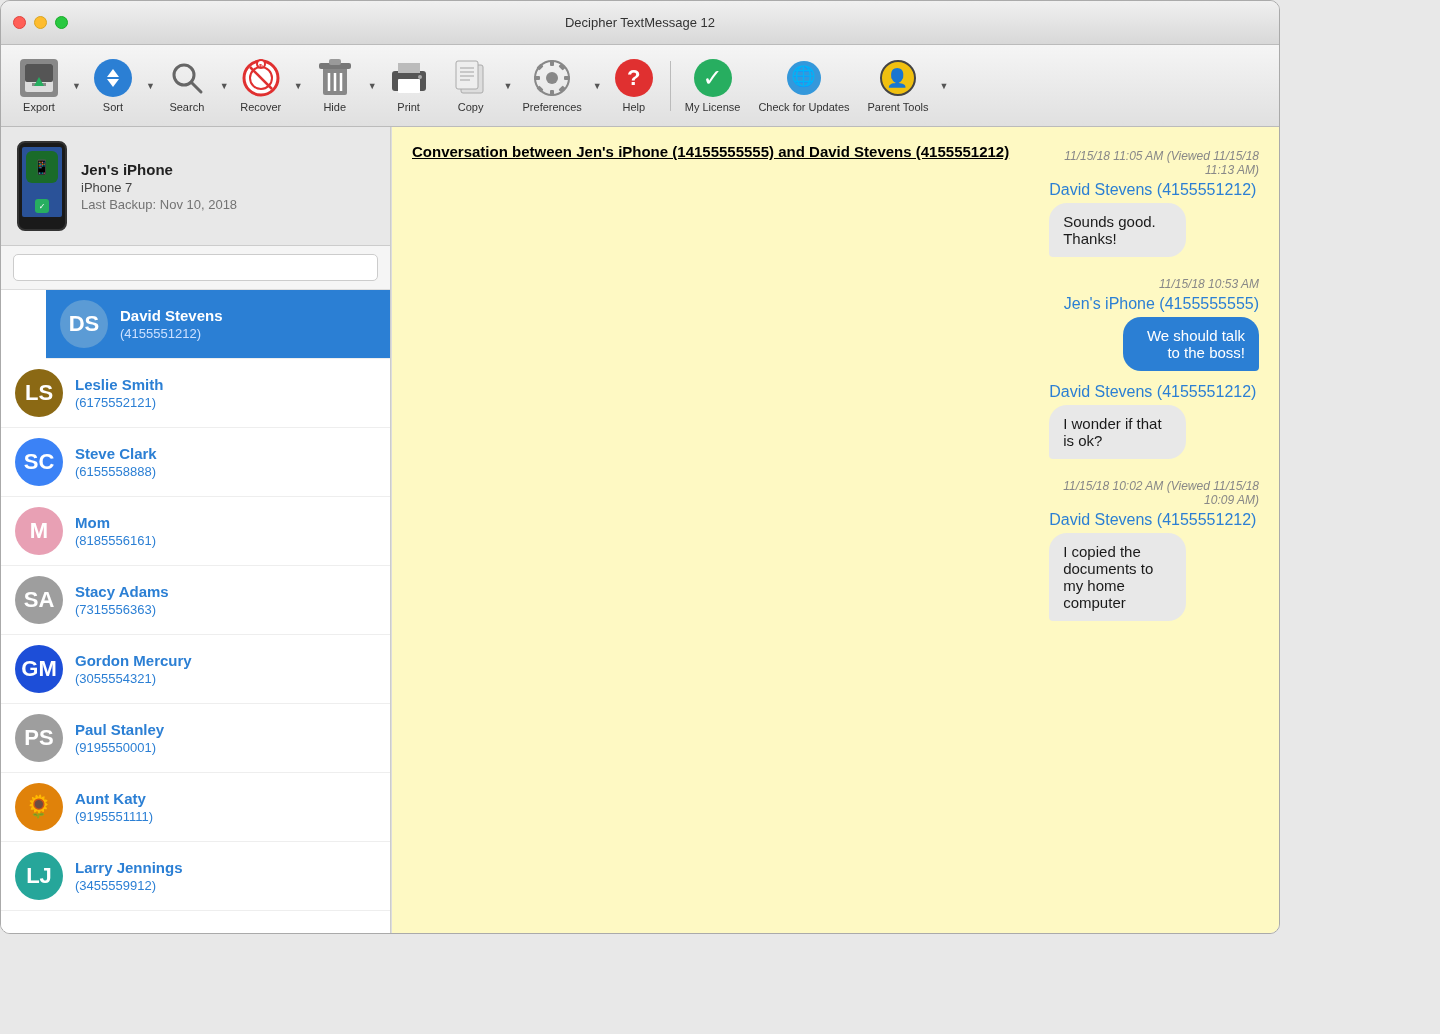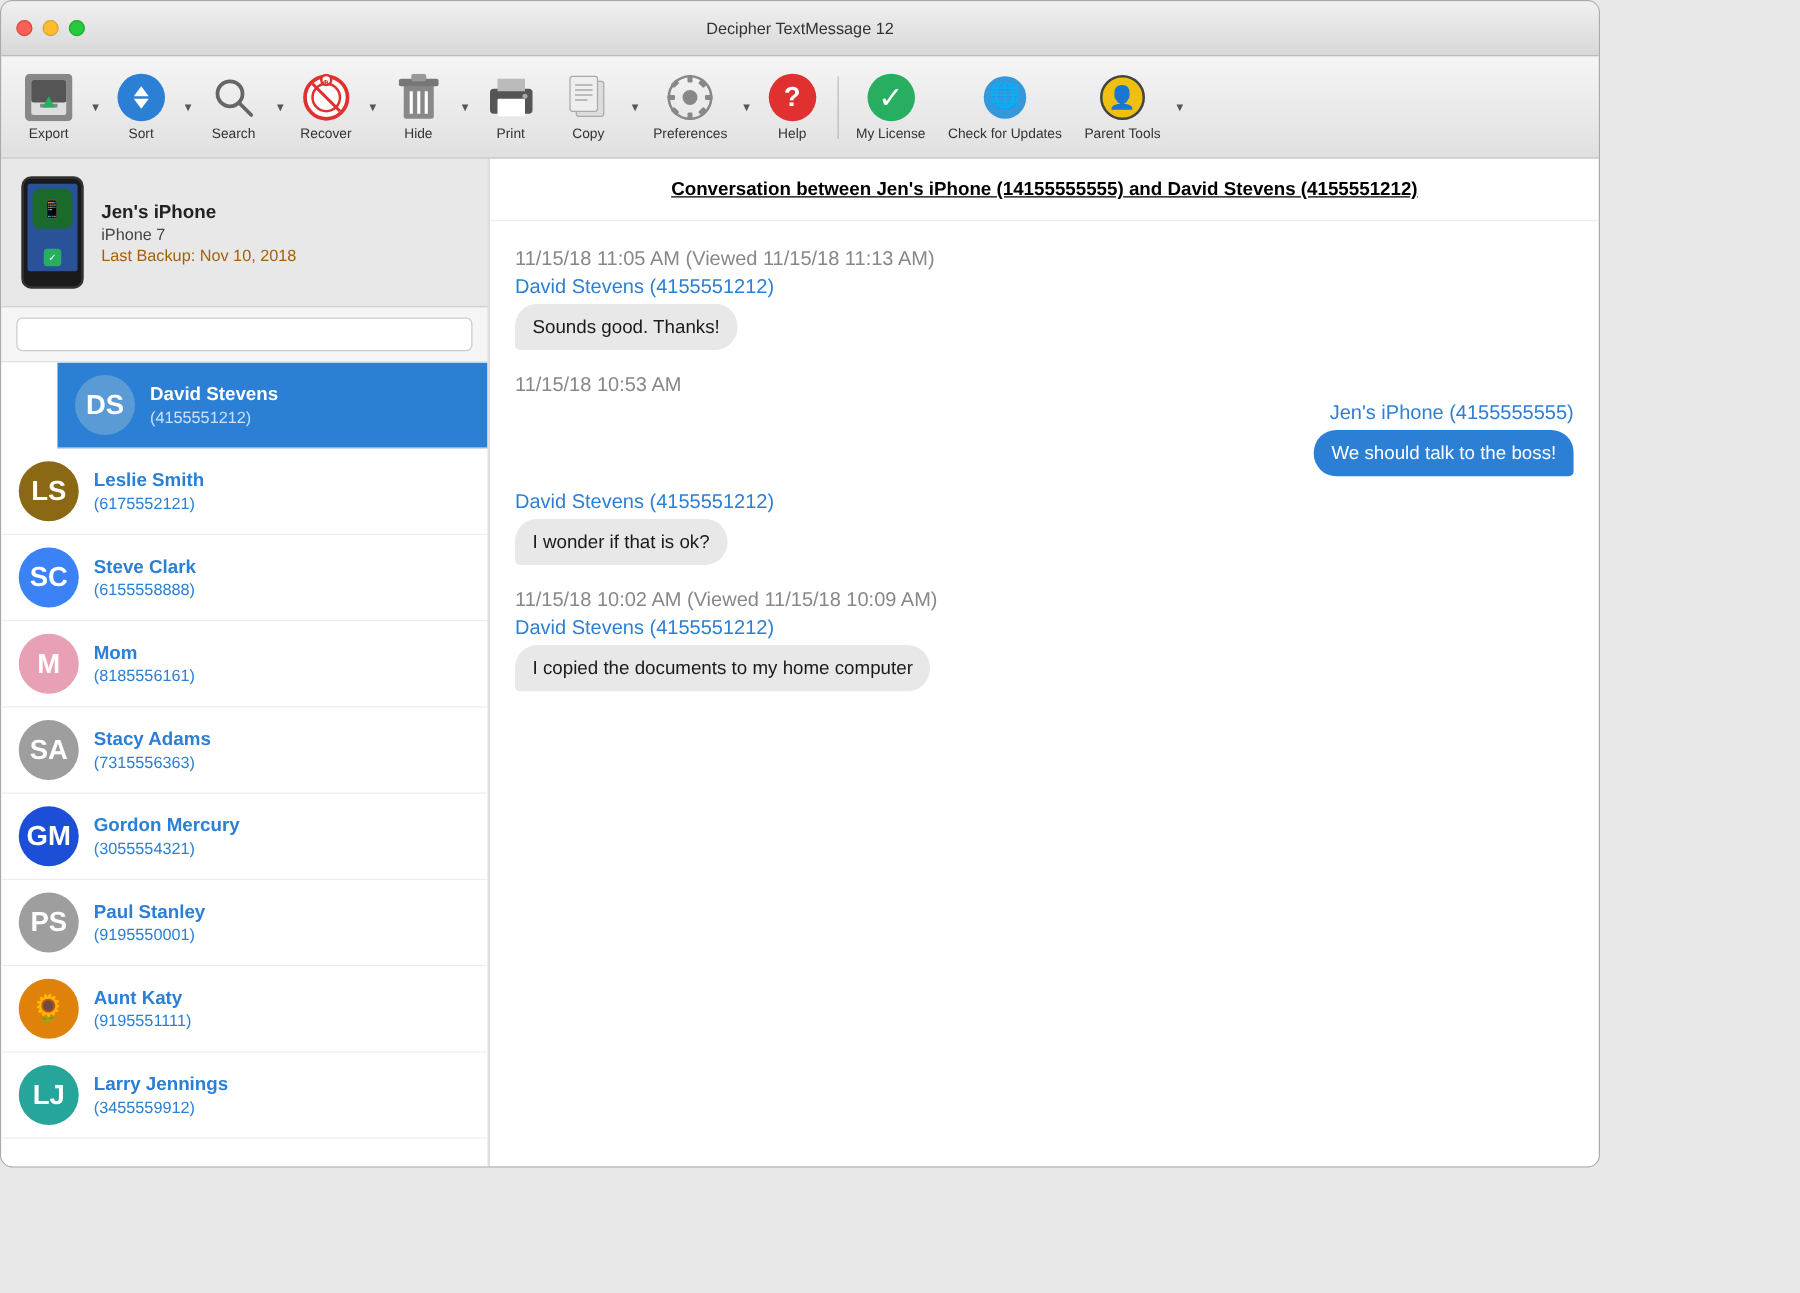--- a/index.html
+++ b/index.html
@@ -162,21 +162,21 @@
       bottom: 4px;
       left: 50%;
       transform: translateX(-50%);
       width: 14px; height: 14px;
       background: #27ae60;
       border-radius: 3px;
     }
     .device-text { flex: 1; }
     .device-name { font-size: 15px; font-weight: 600; color: #222; }
     .device-model { font-size: 13px; color: #444; margin-top: 2px; }
-    .device-backup { font-size: 13px; color: #a16207; margin-top: 2px; }
+    .device-backup { font-size: 13px; color: #737373; margin-top: 2px; }
     
     .contact-list { flex: 1; overflow-y: auto; background: white; }
     .search-bar {
       padding: 8px 12px;
       background: #f5f5f5;
       border-bottom: 1px solid #ddd;
     }
     .search-input {
       width: 100%;
       padding: 5px 10px;
@@ -205,45 +205,45 @@
       align-items: center;
       justify-content: center;
       font-size: 22px;
       font-weight: bold;
     }
     .contact-name { font-size: 15px; font-weight: 600; color: #2b7fd4; }
     .contact-phone { font-size: 13px; color: #2b7fd4; margin-top: 2px; }
     
     .chat-panel {
       flex: 1;
-      background: #ffffff;
-      display: flex;
-      flex-direction: column;
+      background: #fef9c3;
+      display: flex;
       border-left: 1px solid #ddd;
     }
     .chat-header {
       padding: 16px 20px;
       border-bottom: 1px solid #eee;
       text-align: center;
     }
     .chat-header-title {
       font-size: 15px;
       font-weight: bold;
       text-decoration: underline;
     }
     .chat-messages {
       flex: 1;
       overflow-y: auto;
       padding: 10px 20px;
     }
     .message-timestamp {
-      text-align: left;
-      font-size: 16px;
+      text-align: right;
+      font-size: 12px;
       color: #888;
       margin: 12px 0 4px;
+      font-style: italic;
     }
     .message-sender {
       font-size: 16px;
       color: #2b7fd4;
       margin-bottom: 4px;
     }
     .message-sender.right { text-align: right; }
     .message-bubble {
       display: inline-block;
       padding: 10px 14px;

